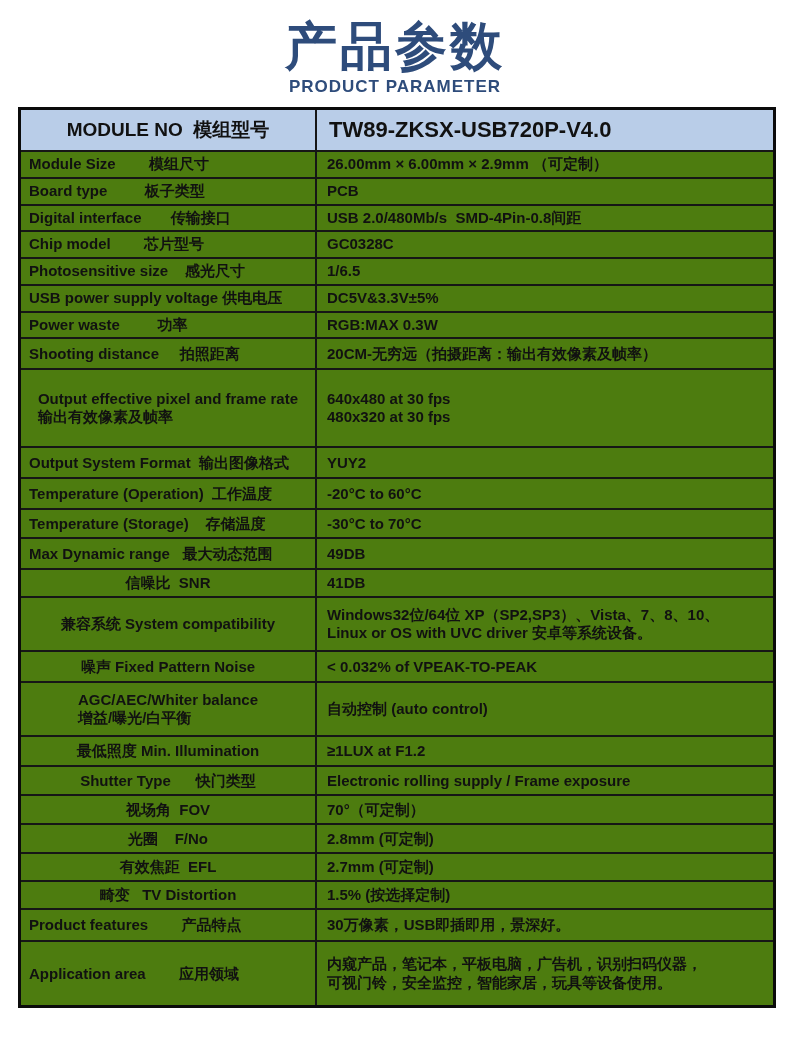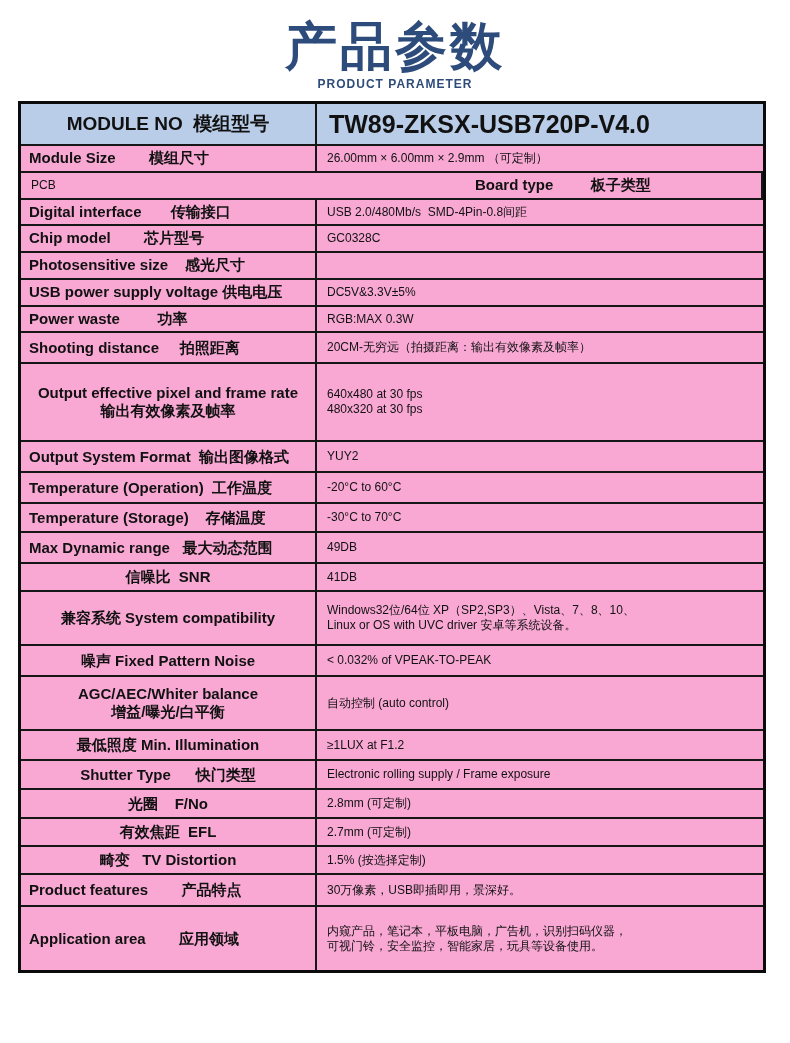--- a/index.html
+++ b/index.html
@@ -13,30 +13,30 @@
   }
   .titleblock { text-align: center; padding-top: 18px; }
   .title-zh {
     font-size: 52px;
     font-weight: bold;
     color: #2e4c7b;
     letter-spacing: 3px;
     line-height: 1.1;
   }
   .title-en {
-    font-size: 12px;
+    font-size: 17px;
     font-weight: bold;
     color: #2e4c7b;
     letter-spacing: 1px;
     margin-top: 2px;
   }
   .spec-table {
-    margin: 10px 24px 0 18px;
+    margin: 10px 14px 0 18px;
     border: 3px solid #0b0b0b;
-    background: #f9a8d4;
+    background: #4d7c0f;
   }
   .tr {
     display: flex;
     align-items: stretch;
   }
   .tr + .tr { border-top: 2px solid #161616; }
   .td {
     display: flex;
     align-items: center;
     white-space: pre-wrap;
@@ -45,41 +45,41 @@
   .td.label {
     width: 296px;
     flex: 0 0 296px;
     border-right: 2px solid #161616;
     font-weight: bold;
     font-size: 15px;
     padding: 3px 4px 3px 8px;
   }
   .td.label.c {
     justify-content: center;
-    text-align: center;
+    text-align: left;
     padding-left: 4px;
   }
   .td.value {
     flex: 1 1 auto;
-    font-size: 12px;
-    font-weight: 400;
+    font-size: 15px;
+    font-weight: 700;
     padding: 3px 6px 3px 10px;
   }
   .tr.header {
     background: #b9cde8;
     min-height: 40px;
   }
   .tr.header .td.label {
     justify-content: center;
     text-align: center;
     font-size: 19px;
     padding-left: 4px;
   }
   .tr.header .td.value {
-    font-size: 25px;
+    font-size: 22px;
     font-weight: bold;
     padding-left: 12px;
   }
 </style>
 </head>
 <body>
 
 <div class="titleblock">
   <div class="title-zh">产品参数</div>
   <div class="title-en">PRODUCT PARAMETER</div>
@@ -90,33 +90,34 @@
   <div class="tr header">
     <div class="td label">MODULE NO  模组型号</div>
     <div class="td value">TW89-ZKSX-USB720P-V4.0</div>
   </div>
 
   <div class="tr" style="min-height:23px">
     <div class="td label">Module Size        模组尺寸</div>
     <div class="td value">26.00mm × 6.00mm × 2.9mm （可定制）</div>
   </div>
   <div class="tr" style="min-height:23px">
+    <div class="td label">Board type         板子类型</div>
     <div class="td value">PCB</div>
-    <div class="td label">Board type         板子类型</div>
   </div>
   <div class="tr" style="min-height:23px">
     <div class="td label">Digital interface       传输接口</div>
     <div class="td value">USB 2.0/480Mb/s  SMD-4Pin-0.8间距</div>
   </div>
   <div class="tr" style="min-height:23px">
     <div class="td label">Chip model        芯片型号</div>
     <div class="td value">GC0328C</div>
   </div>
   <div class="tr" style="min-height:23px">
     <div class="td label">Photosensitive size    感光尺寸</div>
+    <div class="td value">1/6.5</div>
   </div>
   <div class="tr" style="min-height:23px">
     <div class="td label">USB power supply voltage 供电电压</div>
     <div class="td value">DC5V&amp;3.3V±5%</div>
   </div>
   <div class="tr" style="min-height:23px">
     <div class="td label">Power waste         功率</div>
     <div class="td value">RGB:MAX 0.3W</div>
   </div>
   <div class="tr" style="min-height:31px">
@@ -165,20 +166,24 @@
   </div>
   <div class="tr" style="min-height:30px">
     <div class="td label c">最低照度 Min. Illumination</div>
     <div class="td value">≥1LUX at F1.2</div>
   </div>
   <div class="tr" style="min-height:29px">
     <div class="td label c">Shutter Type      快门类型</div>
     <div class="td value">Electronic rolling supply / Frame exposure</div>
   </div>
   <div class="tr" style="min-height:29px">
+    <div class="td label c">视场角  FOV</div>
+    <div class="td value">70°（可定制）</div>
+  </div>
+  <div class="tr" style="min-height:29px">
     <div class="td label c">光圈    F/No</div>
     <div class="td value">2.8mm (可定制)</div>
   </div>
   <div class="tr" style="min-height:28px">
     <div class="td label c">有效焦距  EFL</div>
     <div class="td value">2.7mm (可定制)</div>
   </div>
   <div class="tr" style="min-height:28px">
     <div class="td label c">畸变   TV Distortion</div>
     <div class="td value">1.5% (按选择定制)</div>

